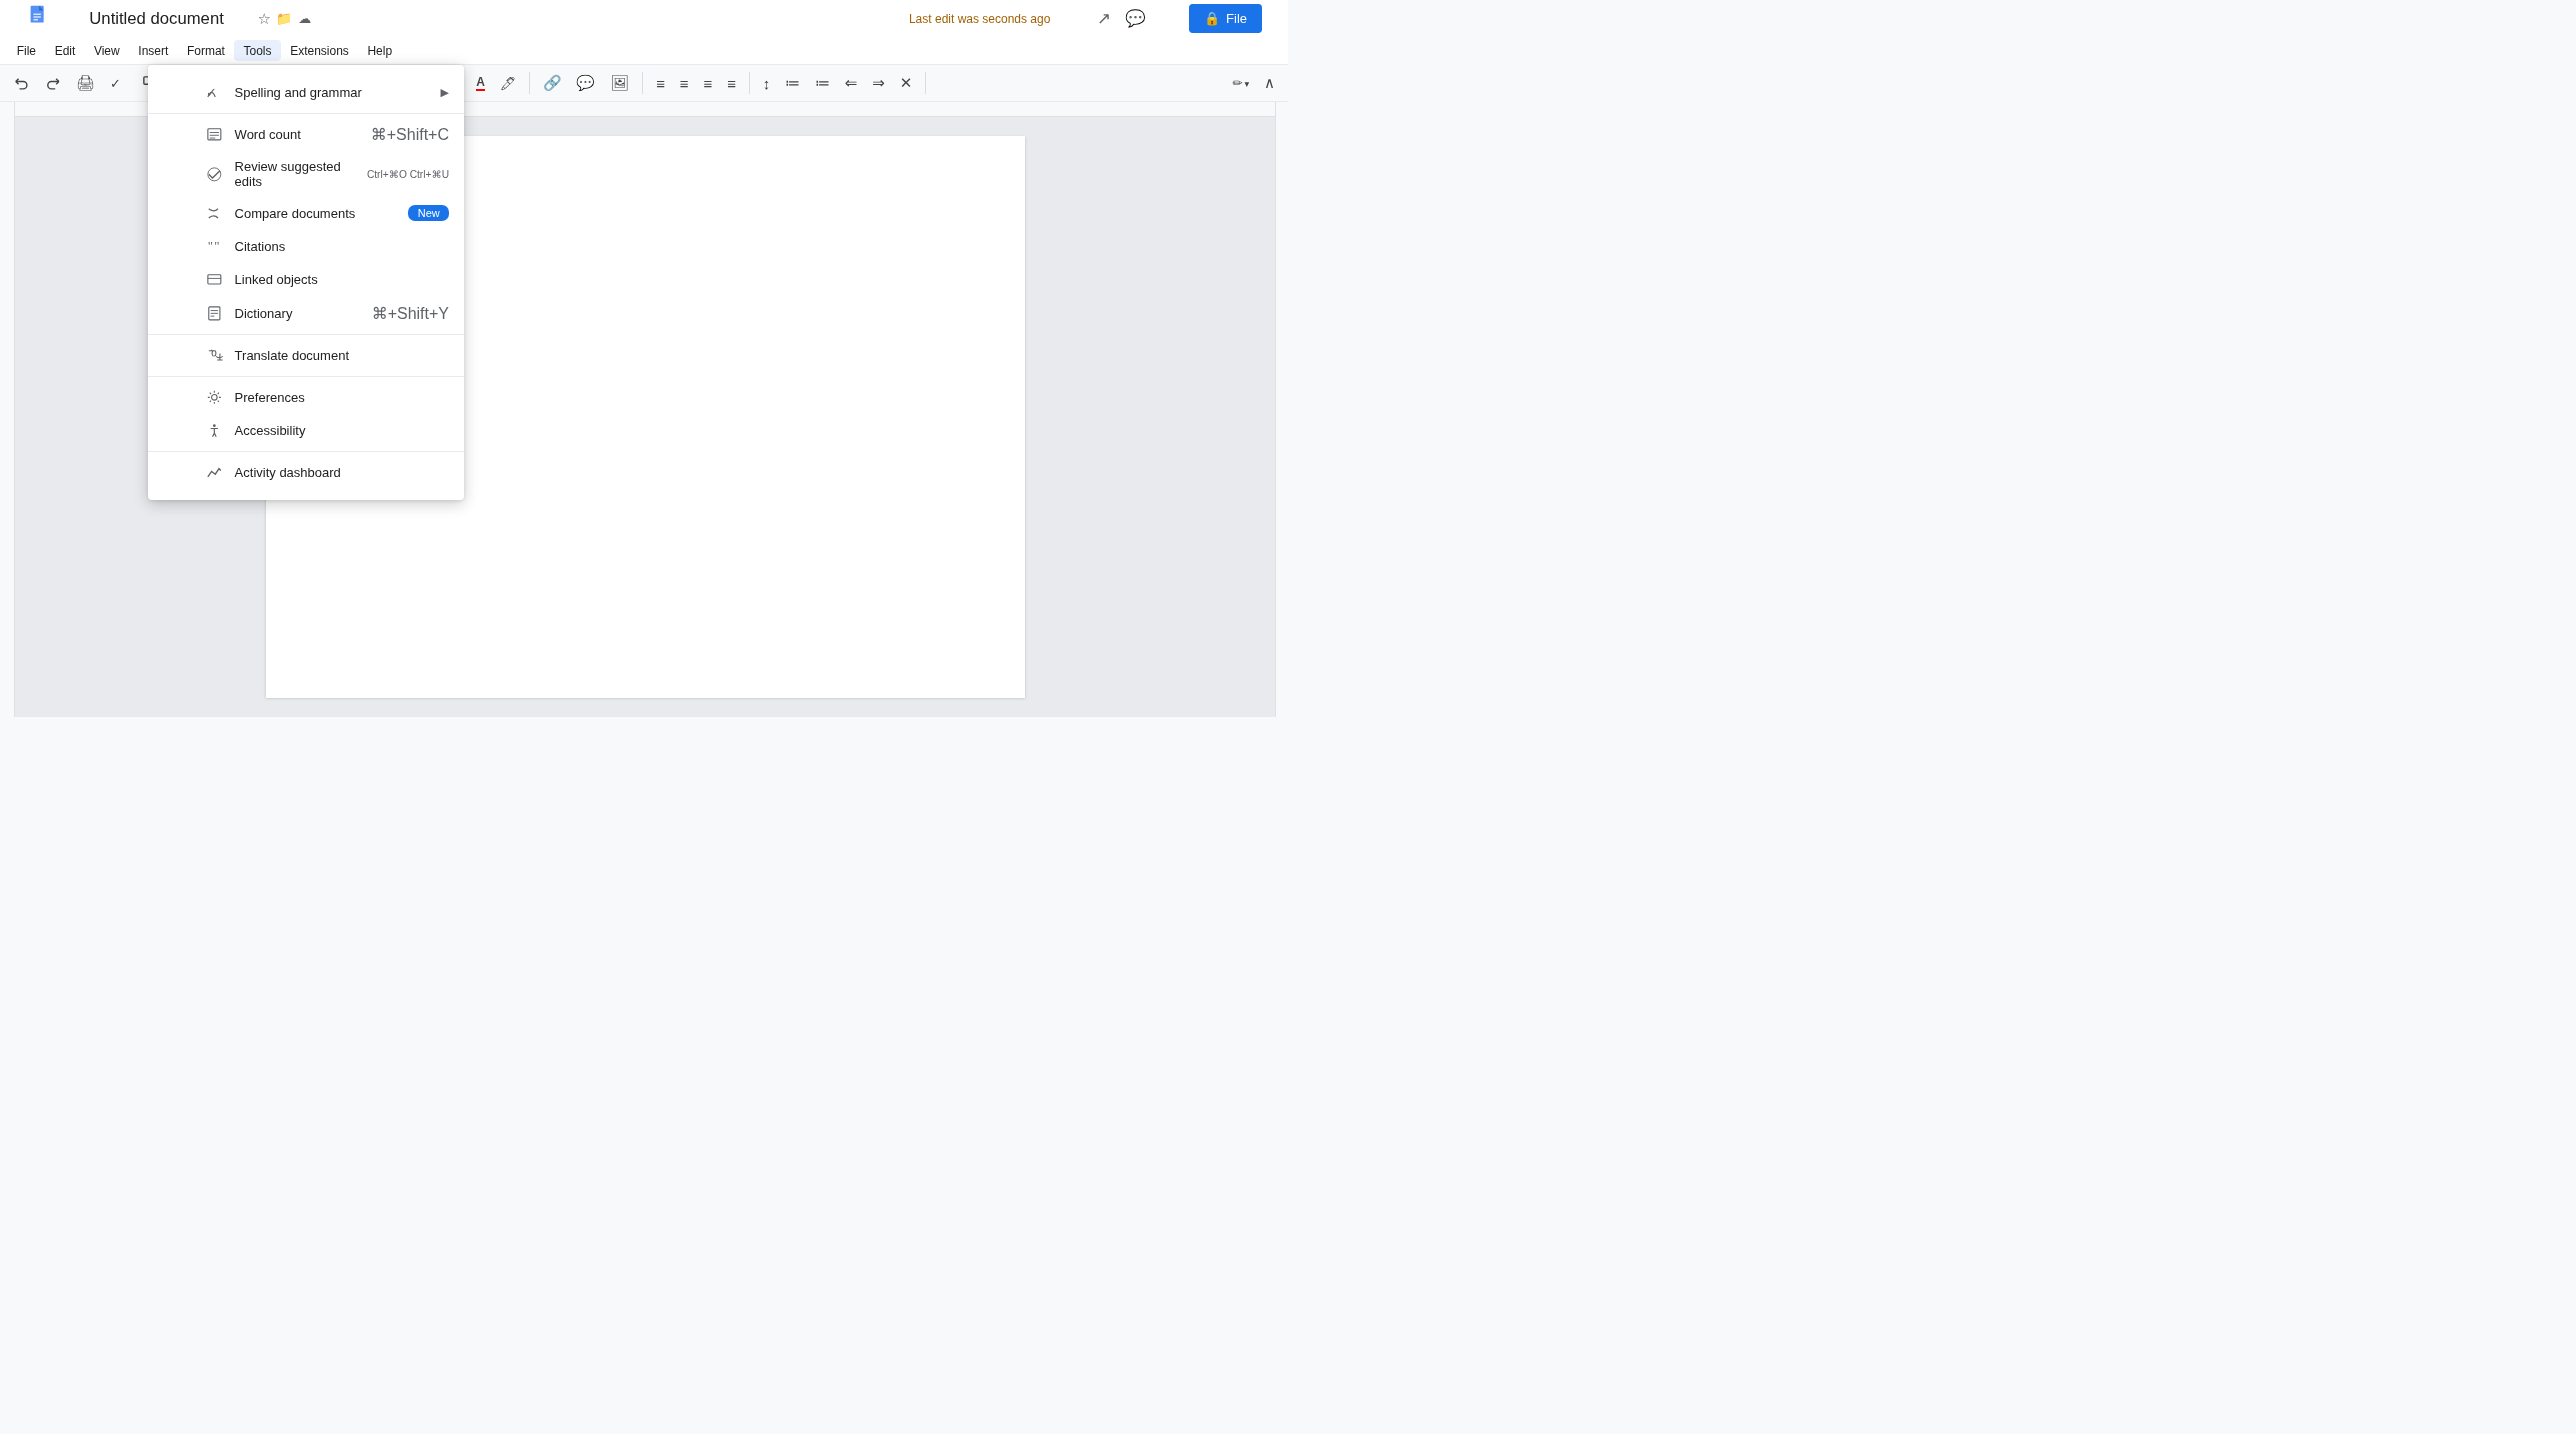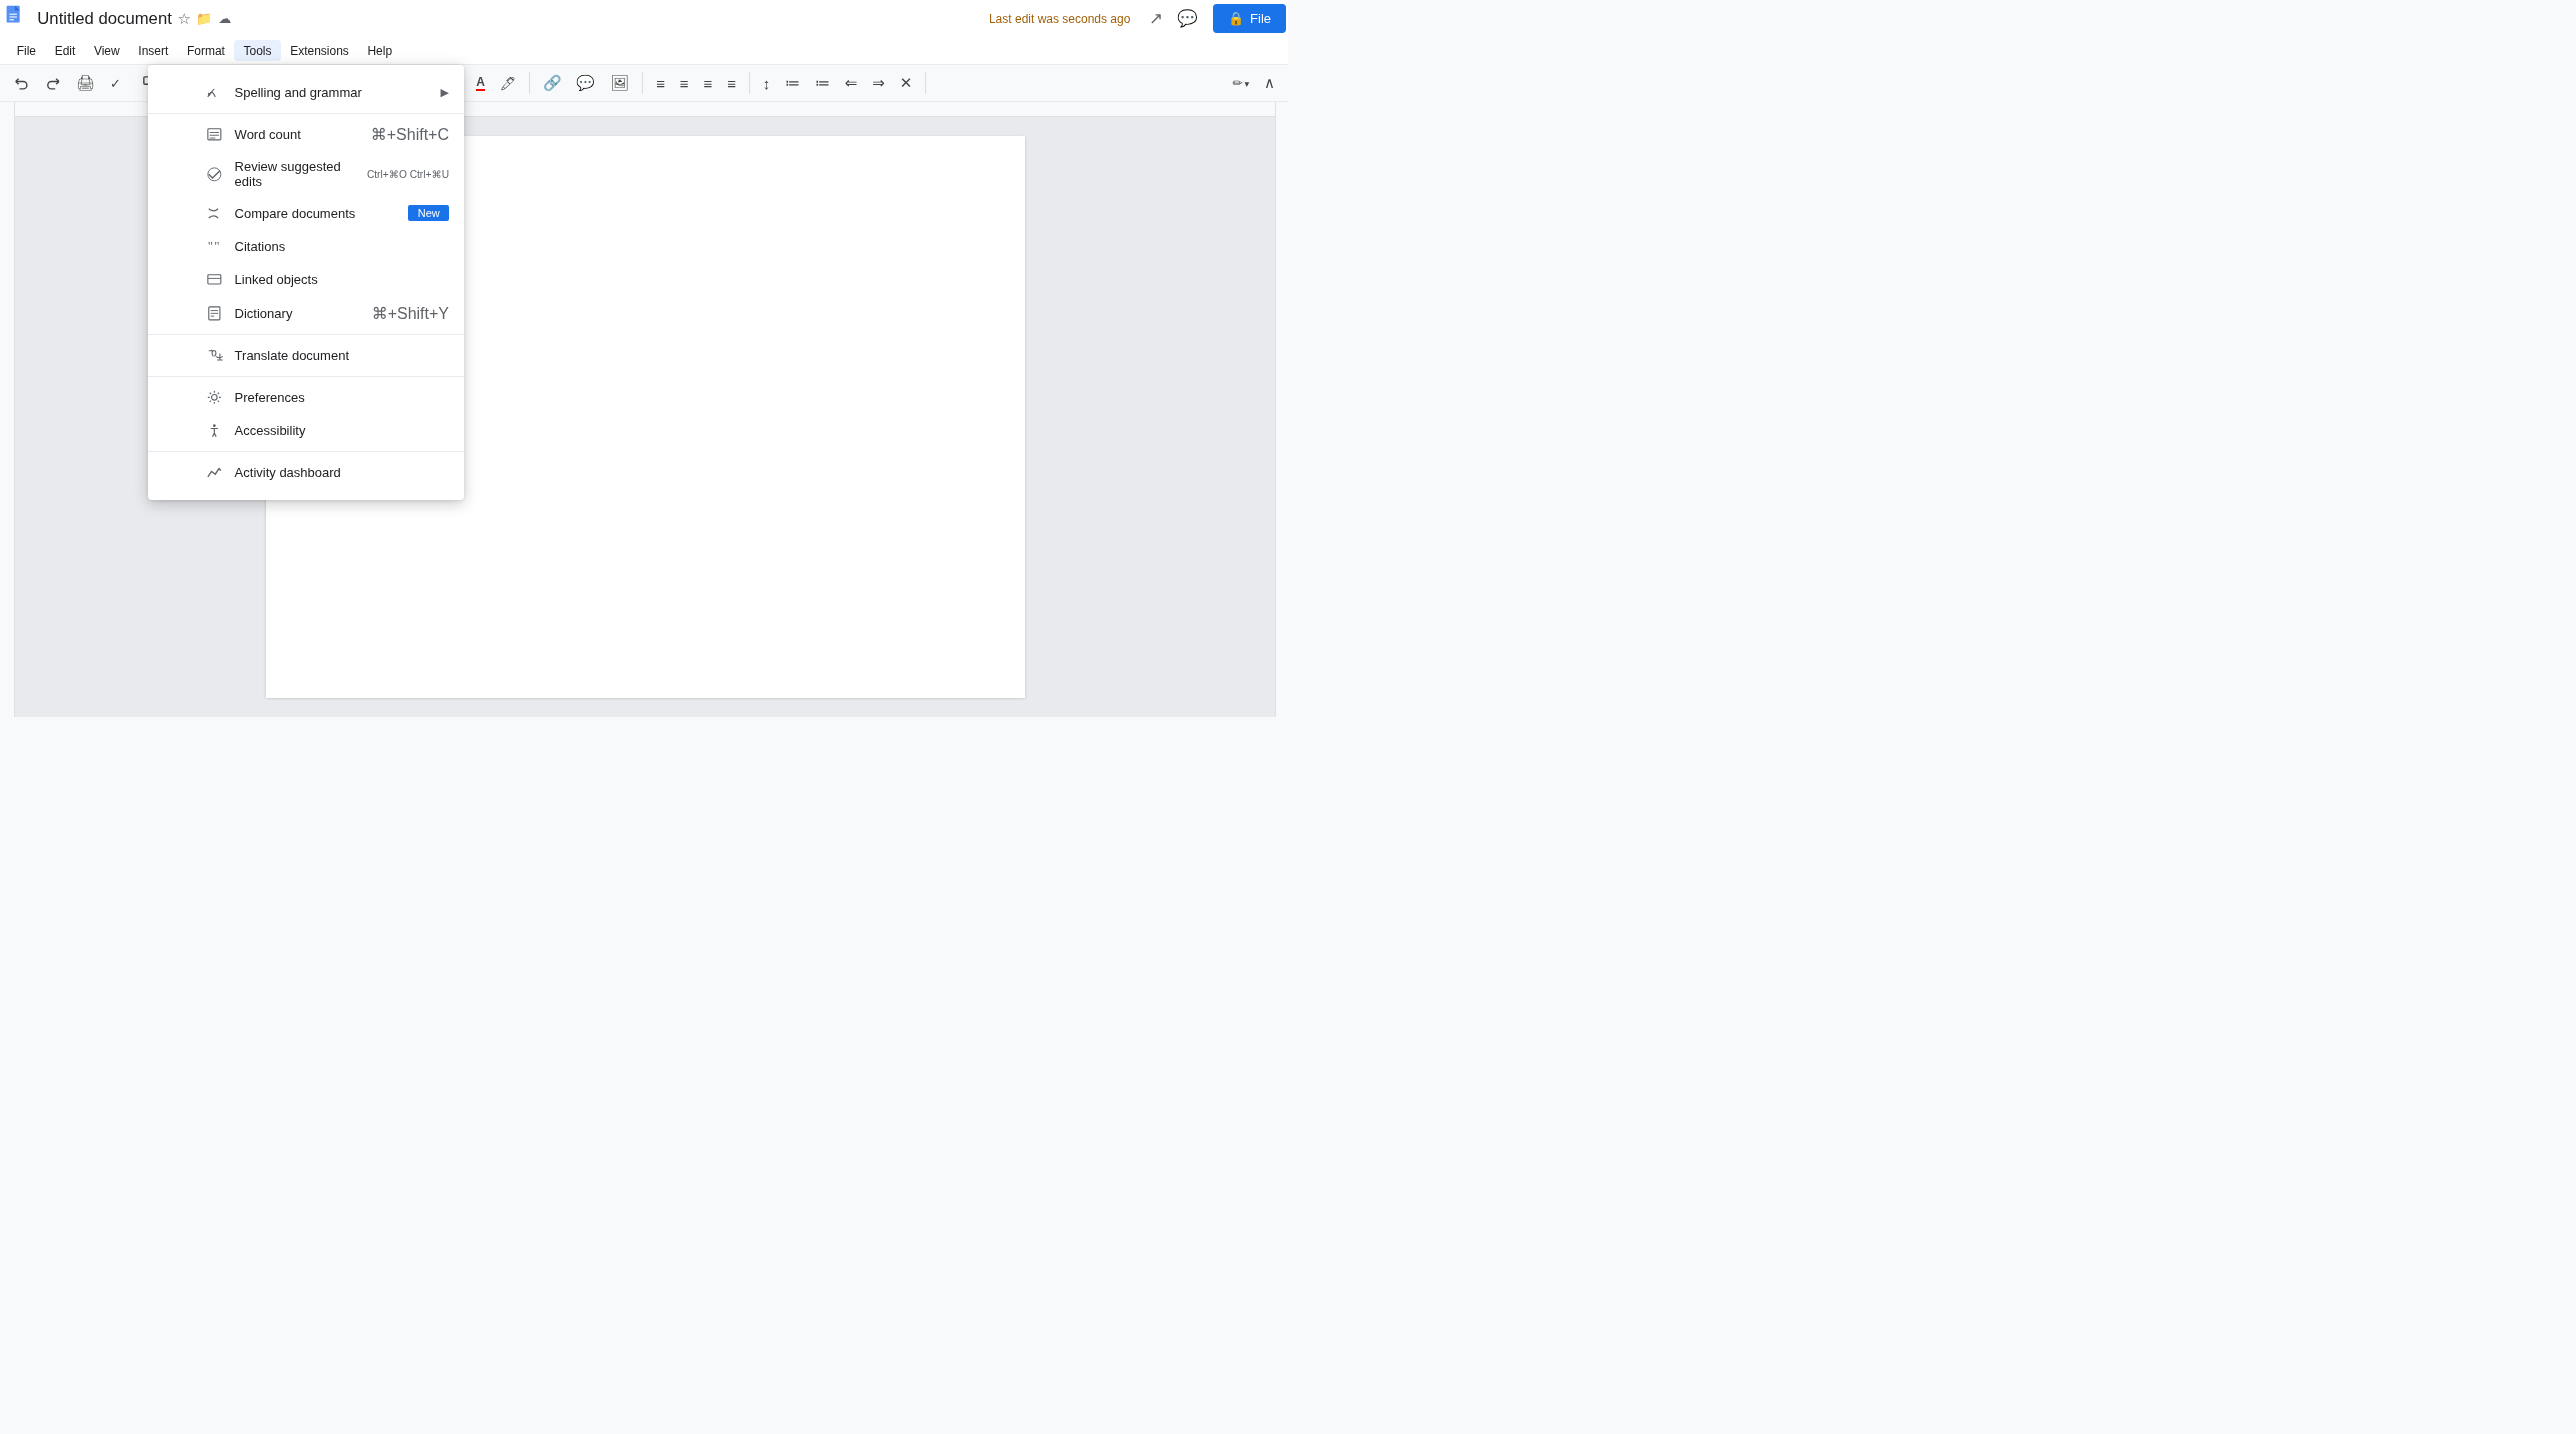--- a/index.html
+++ b/index.html
@@ -3,22 +3,23 @@
   <meta charset="utf-8">
   <style>
     * { box-sizing: border-box; margin: 0; padding: 0; }
     body { font-family: 'Google Sans', Arial, sans-serif; background: #f8f9fa; overflow: hidden; width: 1288px; height: 717px; transform-origin: top left; }
 
     
     .title-bar {
       display: flex;
       align-items: center;
       height: 37px;
-      padding: 0 2px;
+      padding: 0 26px;
       background: #fff;
+      gap: 28px;
     }
     .doc-title {
       font-size: 16.7px;
       color: #202124;
       font-weight: 400;
       margin-right: 5.6px;
     }
     .title-icons {
       display: flex;
       align-items: center;
@@ -194,21 +195,21 @@
       font-size: 16px;
       color: #5f6368;
     }
     .dropdown-item-arrow {
       color: #5f6368;
       font-size: 11px;
     }
     .new-badge {
       background: #1a73e8;
       color: #fff;
-      border-radius: 2px;
+      border-radius: 7px;
       padding: 1.9px 9.3px;
       font-size: 11px;
       font-weight: 500;
     }
 
     
     .top-ruler {
       height: 15px;
       background: #f8f9fa;
       border-bottom: 0.9px solid #e0e0e0;

